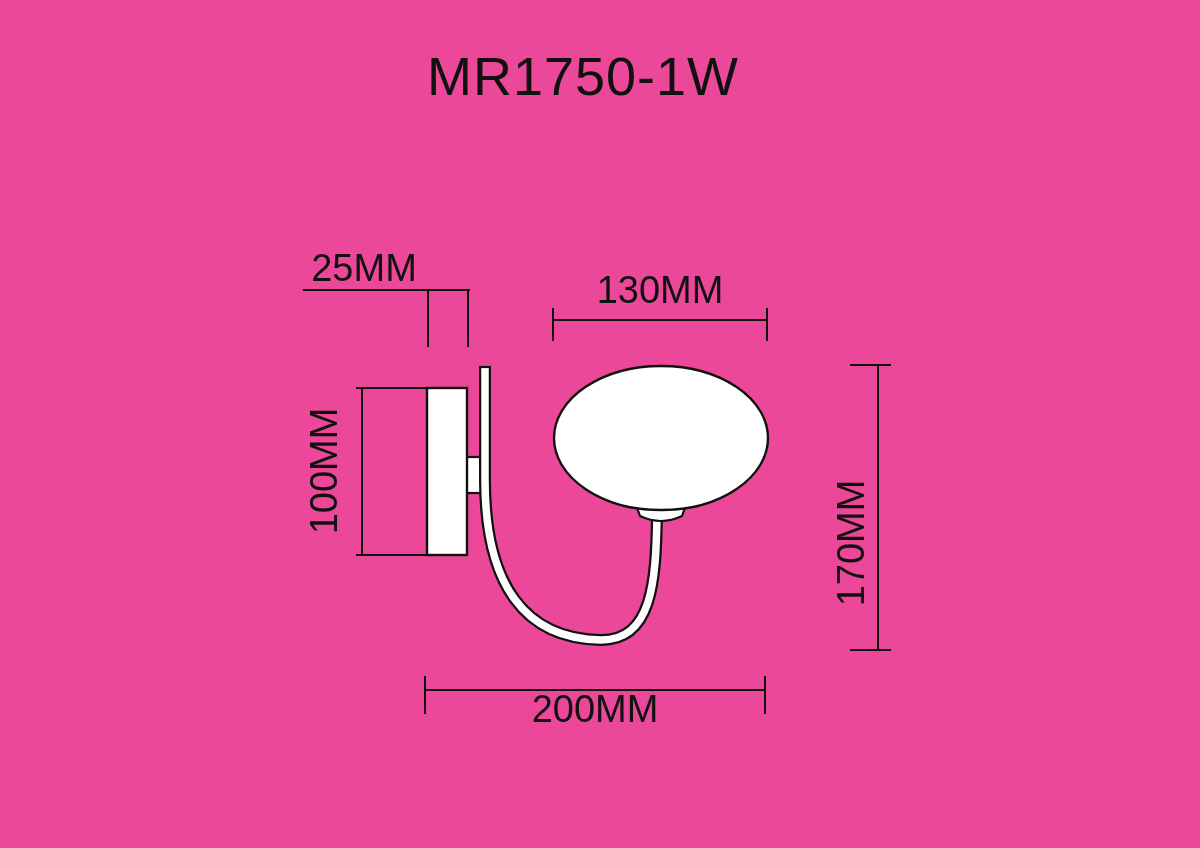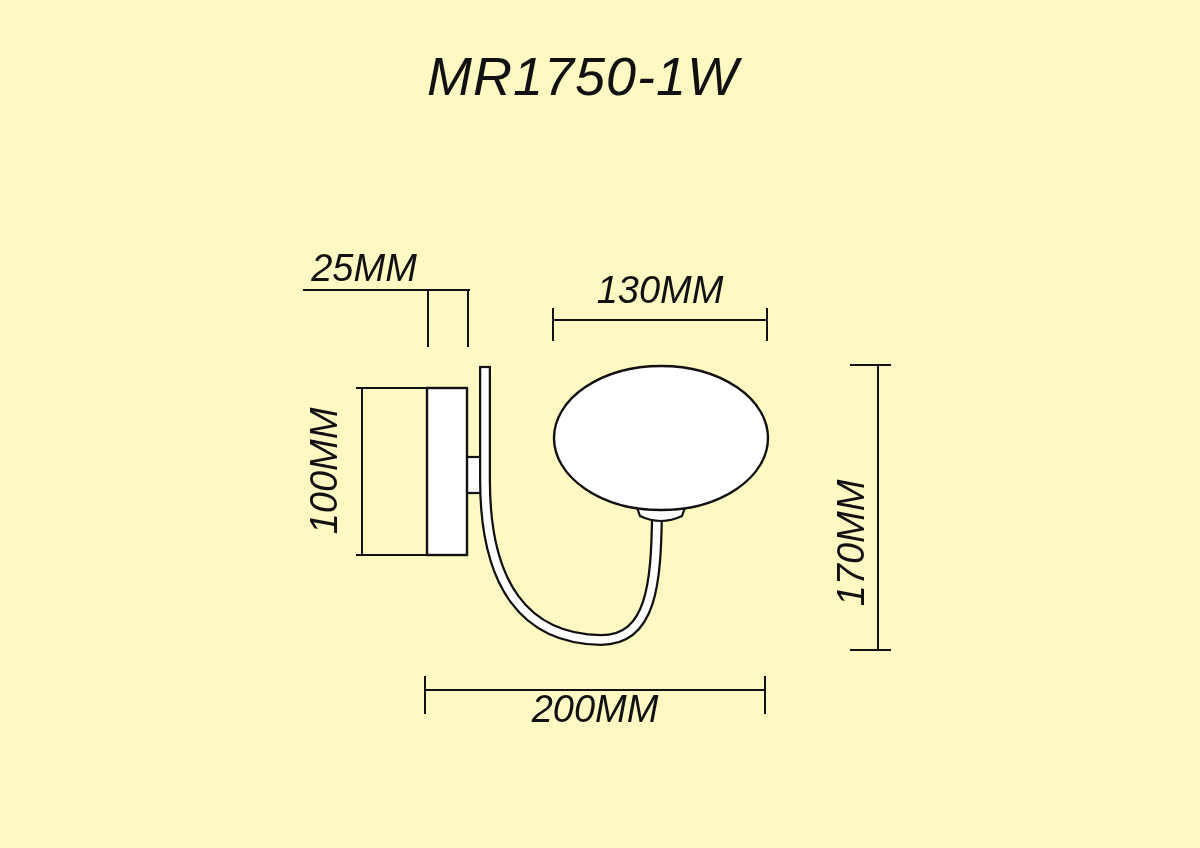--- a/index.html
+++ b/index.html
@@ -8,22 +8,21 @@
     background: #ffffff;
     width: 1200px;
     height: 848px;
     overflow: hidden;
     font-family: "Liberation Sans", sans-serif;
   }
   .page {
     position: relative;
     width: 1200px;
     height: 848px;
-    background: #fef9c3;
-    font-style: italic;
+    background: #ec4899;
   }
   svg {
     display: block;
   }
   text {
     fill: #111111;
     font-family: "Liberation Sans", sans-serif;
   }
   .title-text {
     font-size: 54px;

